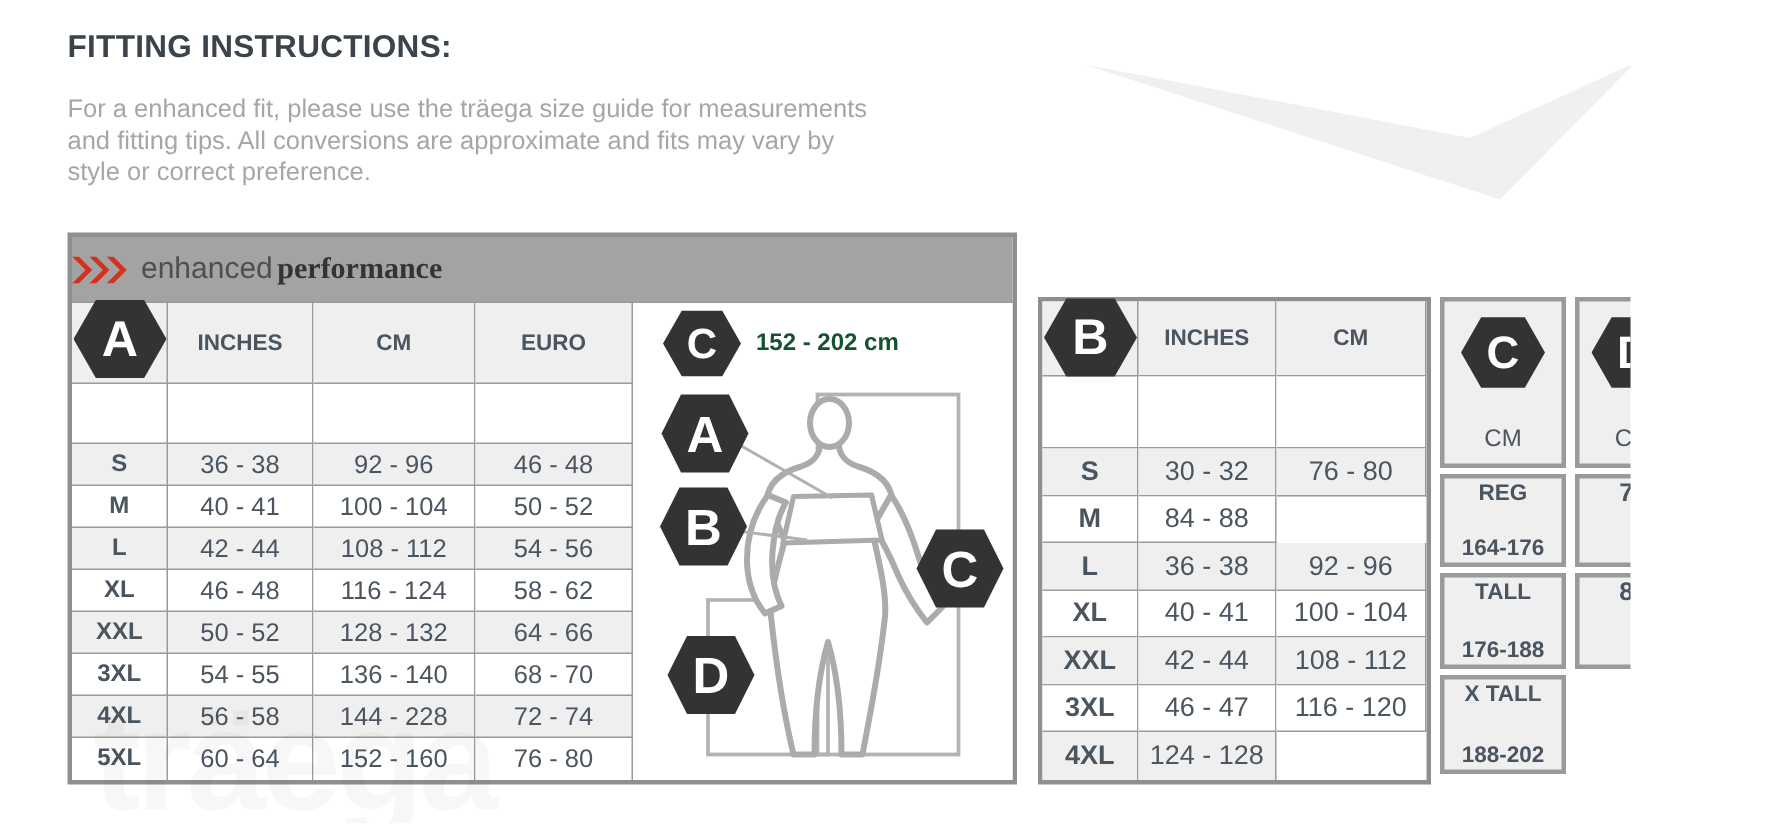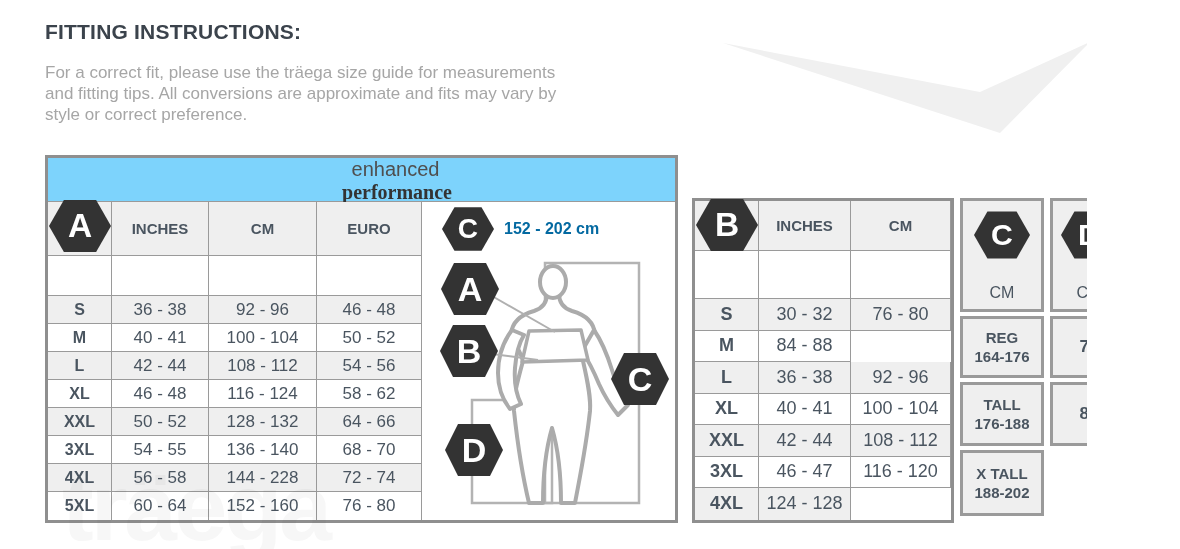--- a/index.html
+++ b/index.html
@@ -18,22 +18,22 @@
     margin-top:18px; font-size:17px; line-height:21px; color:#a6a6a6; width:660px;
   }
 
   .content { margin-top:30px; display:flex; align-items:flex-start; }
 
   
   .ltable {
     width:633px; border:3px solid #8f8f8f; background:#fff; position:relative;
   }
   .banner {
-    height:44px; border-bottom:1px solid #9a9a9a; background:#7dd3fc;
-    display:flex; align-items:center; padding-left:68px;flex-direction:column;
+    height:44px; border-bottom:1px solid #9a9a9a; background:#a3a3a3;
+    display:flex; align-items:center; 
   }
   .chev-icon { margin-right:9px; display:block; }
   .brand-light { font-size:20px; font-weight:300; color:#4f4f4f; }
   .brand-bold  { font-size:20px; font-weight:700; color:#333; margin-left:3px;font-family:Liberation Serif, serif; }
 
   .lt-body { display:flex; }
   .lt-cols { width:374px; }
   .lt-row { display:grid; grid-template-columns:64px 97px 108px 105px; }
   .cell {
     border-right:1px solid #9a9a9a; border-bottom:1px solid #9a9a9a;
@@ -46,21 +46,21 @@
   .data-row.odd .cell { background:#efefef; }
   .data-row.even .cell { background:#fff; }
   .data-row:last-child .cell { border-bottom:none; }
   .cell.size { font-weight:bold; font-size:16px; }
   .hex-cell { position:relative; overflow:visible; }
   .hex-cell svg { position:absolute; left:1px; top:-4px; z-index:3; }
 
   
   .fig-area { position:relative; width:253px; background:#fff; }
   .fig-head { display:flex; align-items:center; height:54px; padding-left:20px; }
-  .fig-head .note-text { margin-left:10px; font-size:16px; font-weight:bold; color:#0369a1; }
+  .fig-head .note-text { margin-left:10px; font-size:16px; font-weight:bold; color:#14532d; }
   .fig-svg { position:absolute; left:0; top:54px; }
 
   .watermark {
     position:absolute; left:14px; top:295px; z-index:2; pointer-events:none;
     font-size:95px; font-weight:bold; color:rgba(60,60,60,.04); letter-spacing:-3px;
   }
 
   
   .rsection { margin-left:14px; margin-top:43px; display:flex; }
   .rtable { width:262px; border:3px solid #8f8f8f; background:#fff; }
@@ -70,21 +70,21 @@
   .rt-blank .cell { height:48px; background:#fff; }
   .rt-data .cell { height:31.5px; }
   .rt-data.odd .cell { background:#efefef; }
   .rt-data.even .cell { background:#fff; }
   .rt-data:last-child .cell { border-bottom:none; }
 
   .cd-col { display:grid; grid-template-rows:114px 62px 64px 66px; gap:4px; margin-left:6px; }
   .cd-col.ccol { width:84px; } .cd-col.dcol { width:78px; }
   .cd-cell {
     border:3px solid #9a9a9a; background:#efefef;
-    display:flex; flex-direction:column; align-items:center; justify-content:center;
+    display:flex; flex-direction:column; align-items:center; justify-content:space-between;
     color:#4a5560; text-align:center;
   }
   .cd-top { justify-content:flex-start; }
   .cd-top svg { margin-top:9px; }
   .cd-unit { margin-top:auto; margin-bottom:7px; font-size:16px; color:#4a5560; }
   .cd-label { font-size:15px; font-weight:bold; line-height:19px; }
   .cd-value { font-size:17px; font-weight:bold; }
 
   svg text { font-family:"Liberation Sans", sans-serif; }
 </style>
@@ -93,21 +93,21 @@
 
 <div class="page">
 
   <svg class="swoosh" width="410" height="120" viewBox="0 0 410 120">
     <polygon points="23,18 280,67 390,17 300,108" fill="#f0f0f0"></polygon>
   </svg>
 
   <div class="page-title">FITTING INSTRUCTIONS:</div>
 
   <div class="intro">
-    <span>For a correct fit, please use the träega size guide for measurements</span><br>
+    <span>For a enhanced fit, please use the träega size guide for measurements</span><br>
     <span>and fitting tips. All conversions are approximate and fits may vary by</span><br>
     <span>style or correct preference.</span>
   </div>
 
   <div class="content">
 
     <div class="ltable">
       <div class="watermark">träega</div>
 
       <div class="banner">

